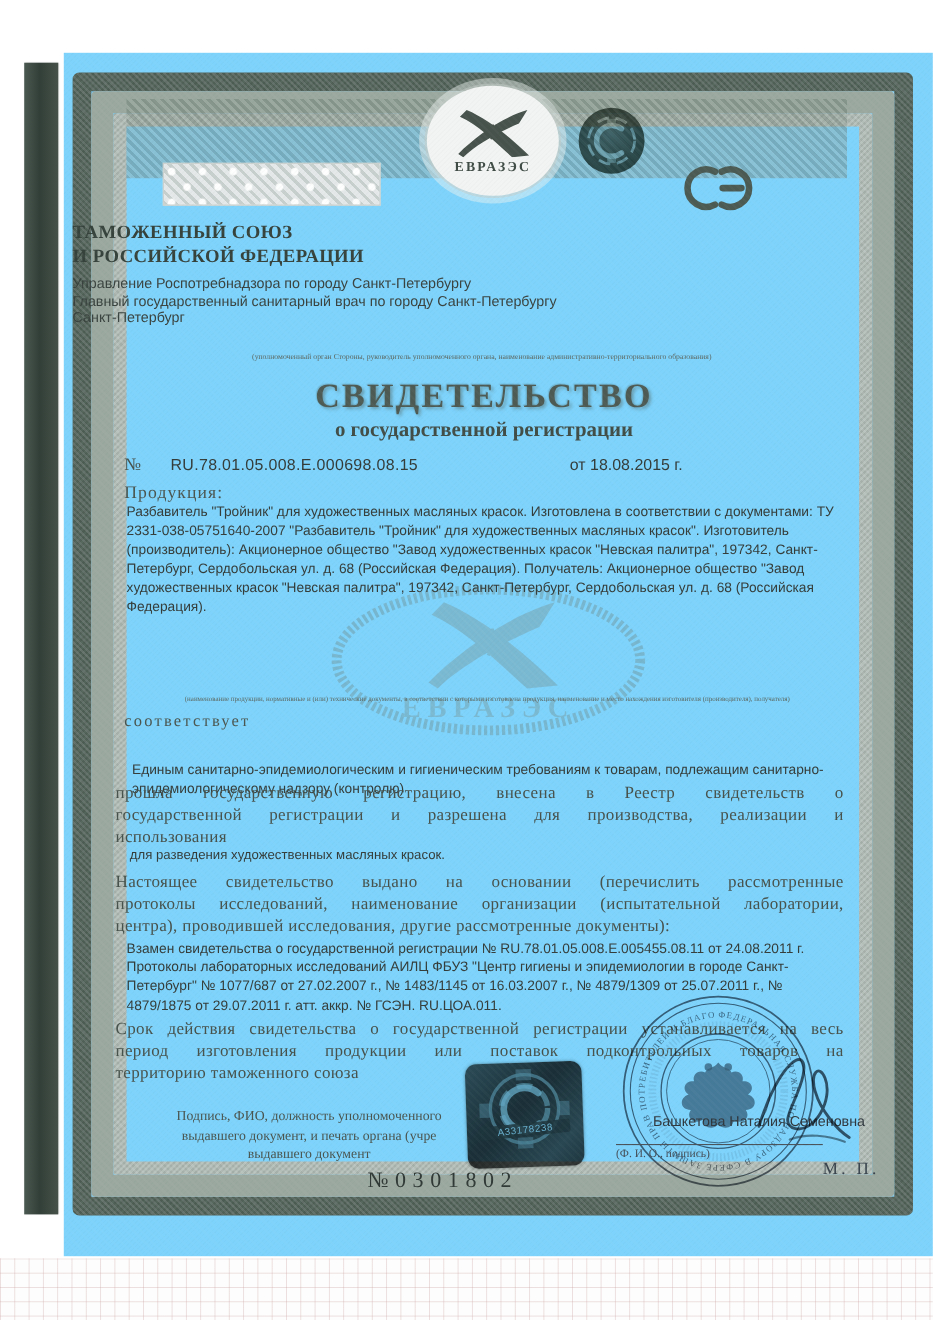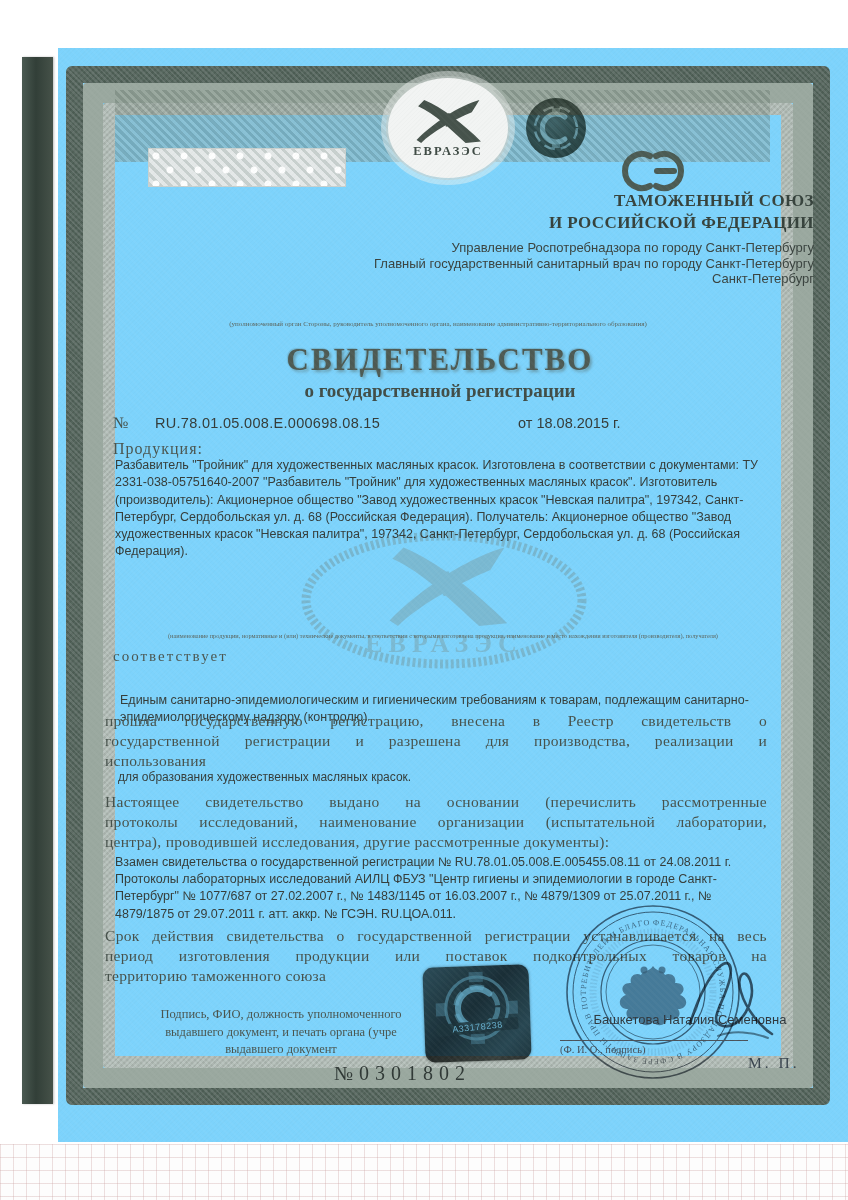--- a/index.html
+++ b/index.html
@@ -50,21 +50,21 @@
     background:#f2f4f3;border-radius:50%;display:flex;flex-direction:column;align-items:center;justify-content:center;
     box-shadow:0 0 0 7px rgba(240,243,242,.45), 0 0 0 2px rgba(160,172,166,.5);}
   .evrazes-label{font-weight:bold;font-size:12.5px;letter-spacing:2px;color:#3e4a44;margin-top:1px;}
 
   .ts-circle{position:absolute;left:468px;top:50px;width:60px;height:60px;z-index:3;border-radius:50%;
     background:radial-gradient(circle at 45% 40%, #7b8881 0%, #5b6a62 45%, #45534b 100%);
     display:flex;align-items:center;justify-content:center;mix-blend-mode:multiply;}
 
   .se-icon{position:absolute;left:552px;top:97px;width:86px;height:52px;z-index:3;}
 
-  .hblock{position:absolute;left:8px;width:748px;text-align:right;z-index:2;}
+  .hblock{position:absolute;left:8px;width:748px;text-align:left;z-index:2;margin-top:10px;}
   .hline-bold{font-weight:bold;font-size:17px;line-height:22px;color:#35413b;letter-spacing:.4px;}
   .hline-sans{font-size:13px;line-height:15.5px;color:#39423e;}
 
   .caption-sm{position:absolute;z-index:2;text-align:center;color:#5b665f;}
 
   .title{position:absolute;left:8px;top:294px;width:748px;text-align:center;z-index:2;
     font-weight:bold;font-size:31px;letter-spacing:2px;color:#4d5a53;
     text-shadow:2px 2px 3px rgba(77,90,83,.45), -1px -1px 1px rgba(77,90,83,.25);}
   .subtitle{position:absolute;left:8px;top:332px;width:748px;text-align:center;z-index:2;
     font-weight:bold;font-size:19px;color:#404c46;}
@@ -182,21 +182,21 @@
     <div class="caption-sm serif" style="top:584px;left:35px;width:700px;font-size:6.3px;">(наименование продукции, нормативные и (или) технические документы, в соответствии с которыми изготовлена продукция, наименование и место нахождения изготовителя (производителя), получателя)</div>
 
     <div class="flabel serif" style="top:600px;left:55px;font-size:15px;letter-spacing:2px;">соответствует</div>
     <div class="ftext sans" style="top:644px;left:62px;width:635px;font-size:12.5px;line-height:17px;">Единым санитарно-эпидемиологическим и гигиеническим требованиям к товарам, подлежащим санитарно-эпидемиологическому надзору (контролю)</div>
 
     <div class="serifpar serif" style="top:663px;left:47px;width:662px;">
       <div class="jline">прошла государственную регистрацию, внесена в Реестр свидетельств о</div>
       <div class="jline">государственной регистрации и разрешена для производства, реализации и</div>
       <div class="jline-last">использования</div>
     </div>
-    <div class="ftext sans" style="top:722px;left:60px;width:600px;font-size:12px;">для образования художественных масляных красок.</div>
+    <div class="ftext sans" style="top:722px;left:60px;width:600px;font-size:12px;">для разведения художественных масляных красок.</div>
 
     <div class="serifpar serif" style="top:744px;left:47px;width:662px;">
       <div class="jline">Настоящее свидетельство выдано на основании (перечислить рассмотренные</div>
       <div class="jline">протоколы исследований, наименование организации (испытательной лаборатории,</div>
       <div class="jline-last">центра), проводившей исследования, другие рассмотренные документы):</div>
     </div>
     <div class="ftext sans" style="top:806px;left:57px;width:655px;font-size:12.5px;line-height:17.2px;">Взамен свидетельства о государственной регистрации № RU.78.01.05.008.Е.005455.08.11 от 24.08.2011 г. Протоколы лабораторных исследований АИЛЦ ФБУЗ "Центр гигиены и эпидемиологии в городе Санкт-Петербург" № 1077/687 от 27.02.2007 г., № 1483/1145 от 16.03.2007 г., № 4879/1309 от 25.07.2011 г., № 4879/1875 от 29.07.2011 г. атт. аккр. № ГСЭН. RU.ЦОА.011.</div>
 
     <div class="serifpar serif" style="top:878px;left:47px;width:662px;">
       <div class="jline">Срок действия свидетельства о государственной регистрации устанавливается на весь</div>

